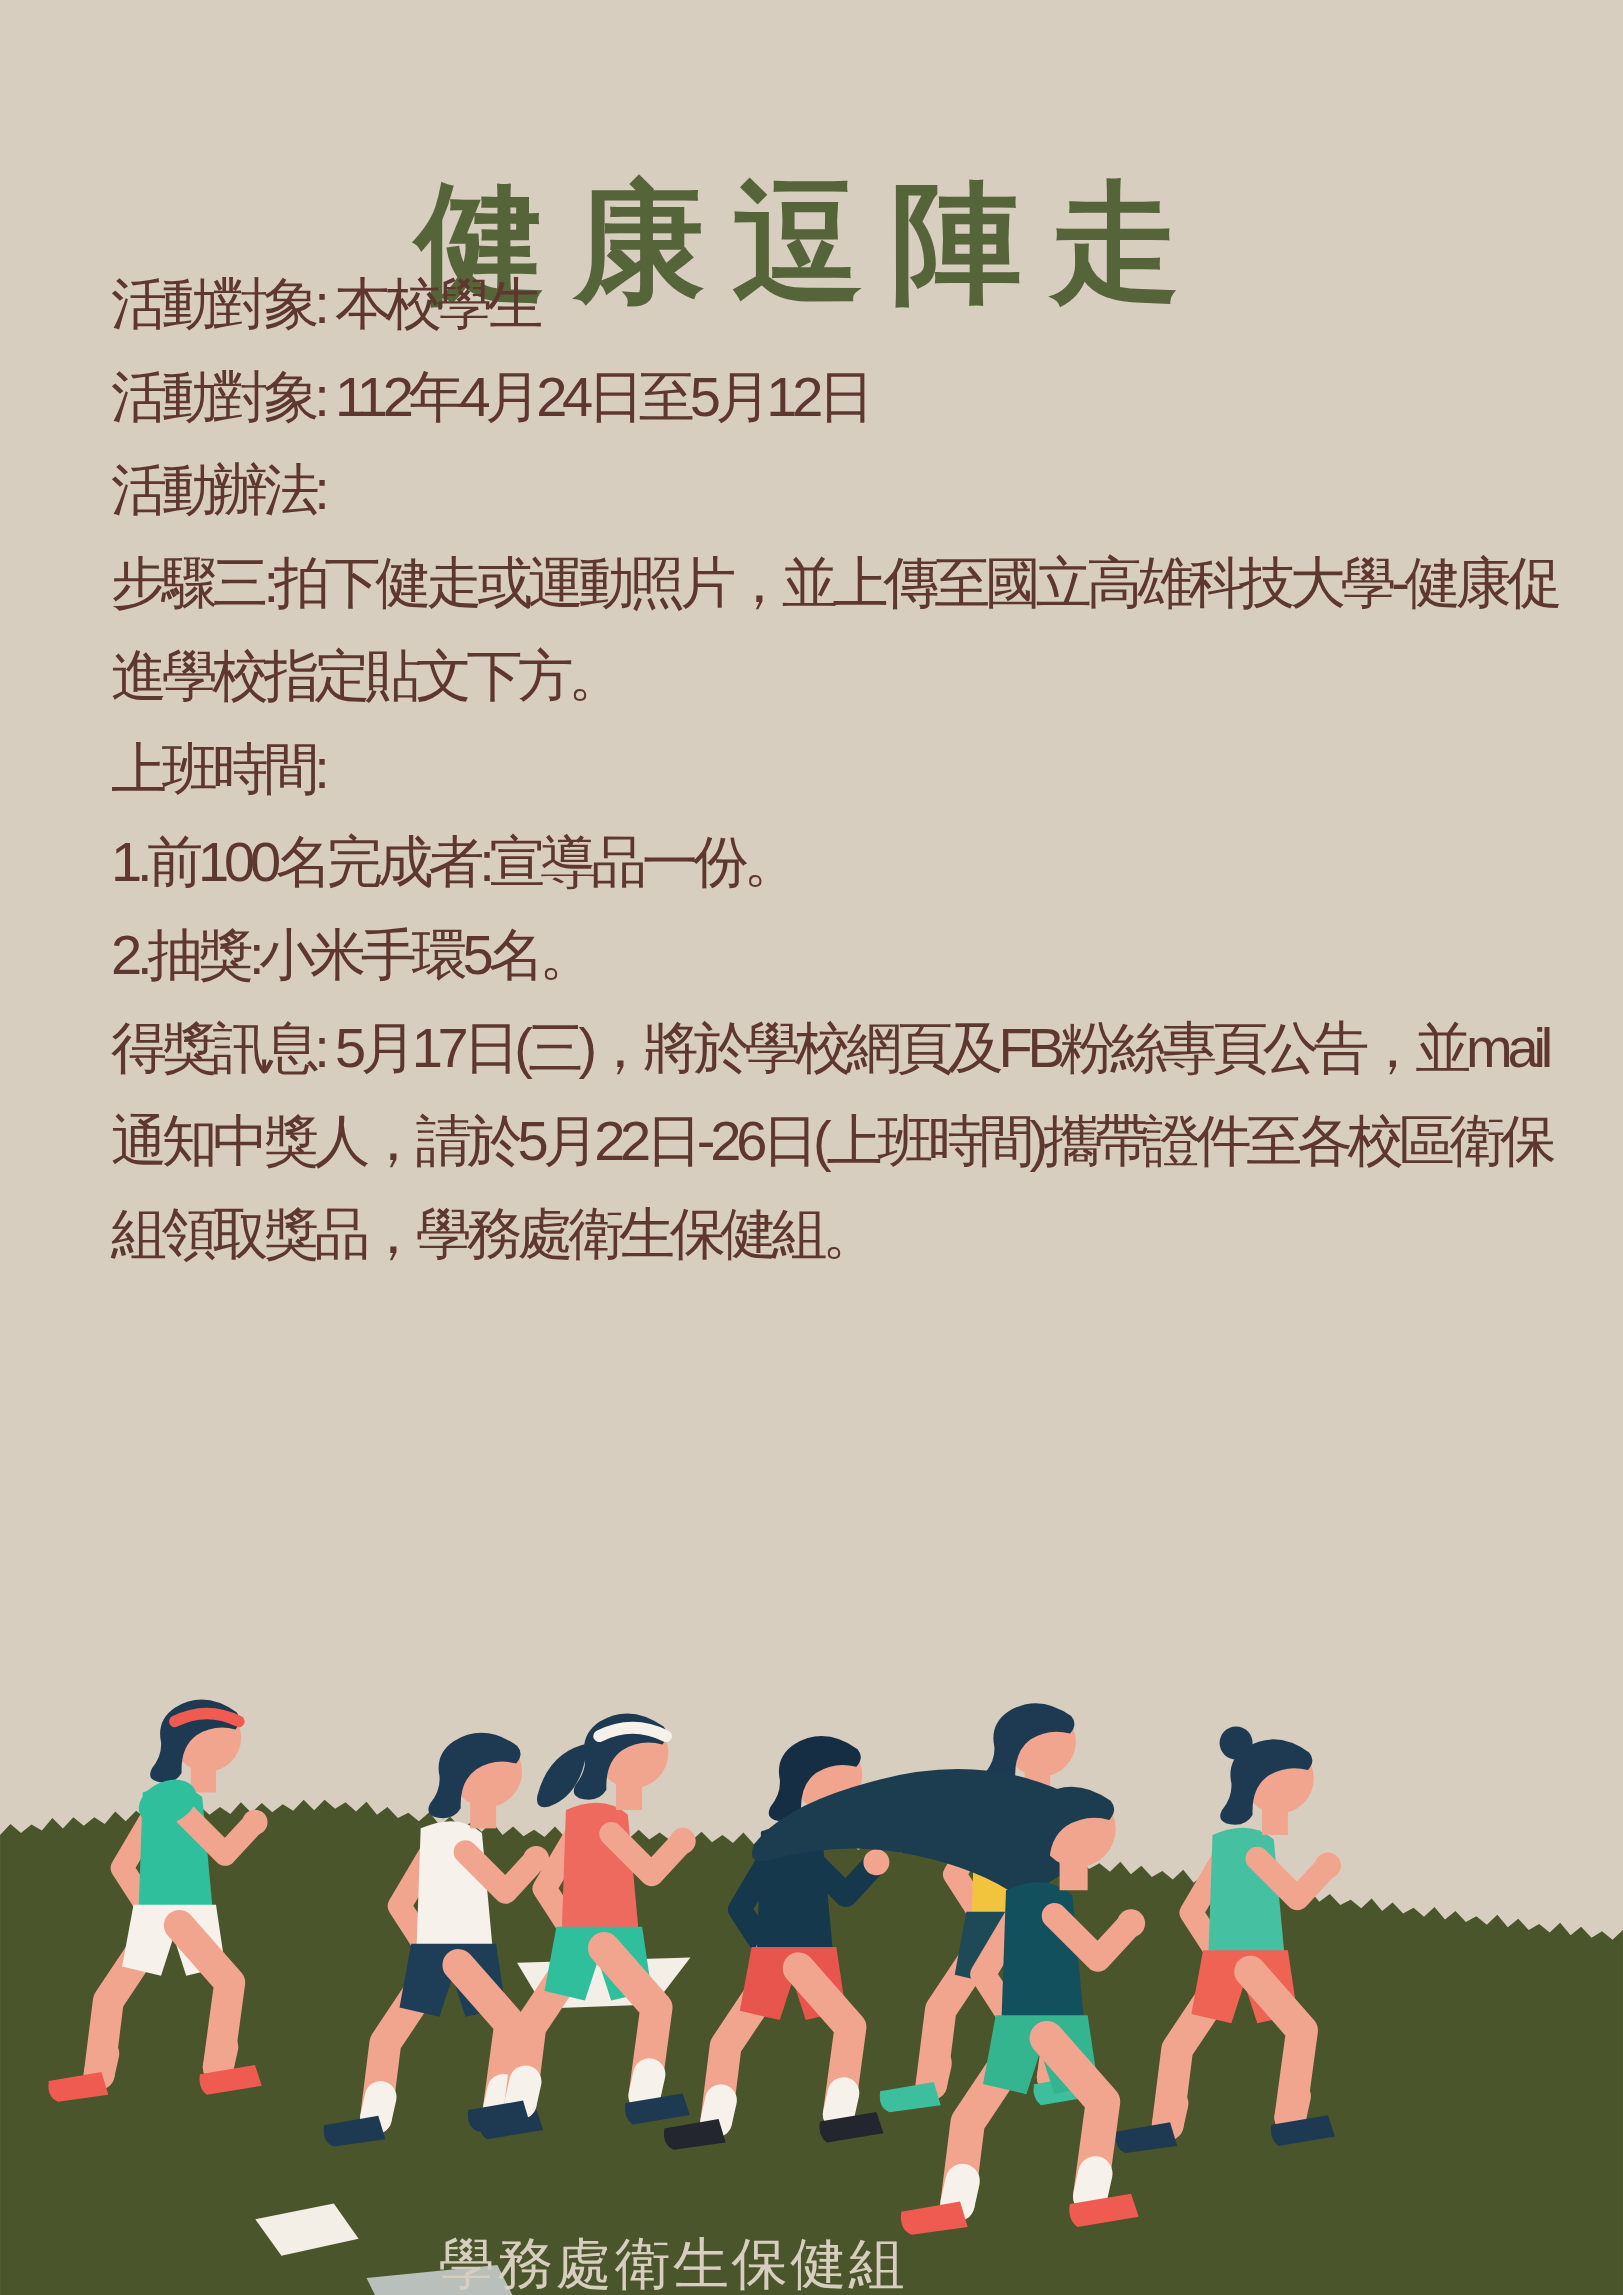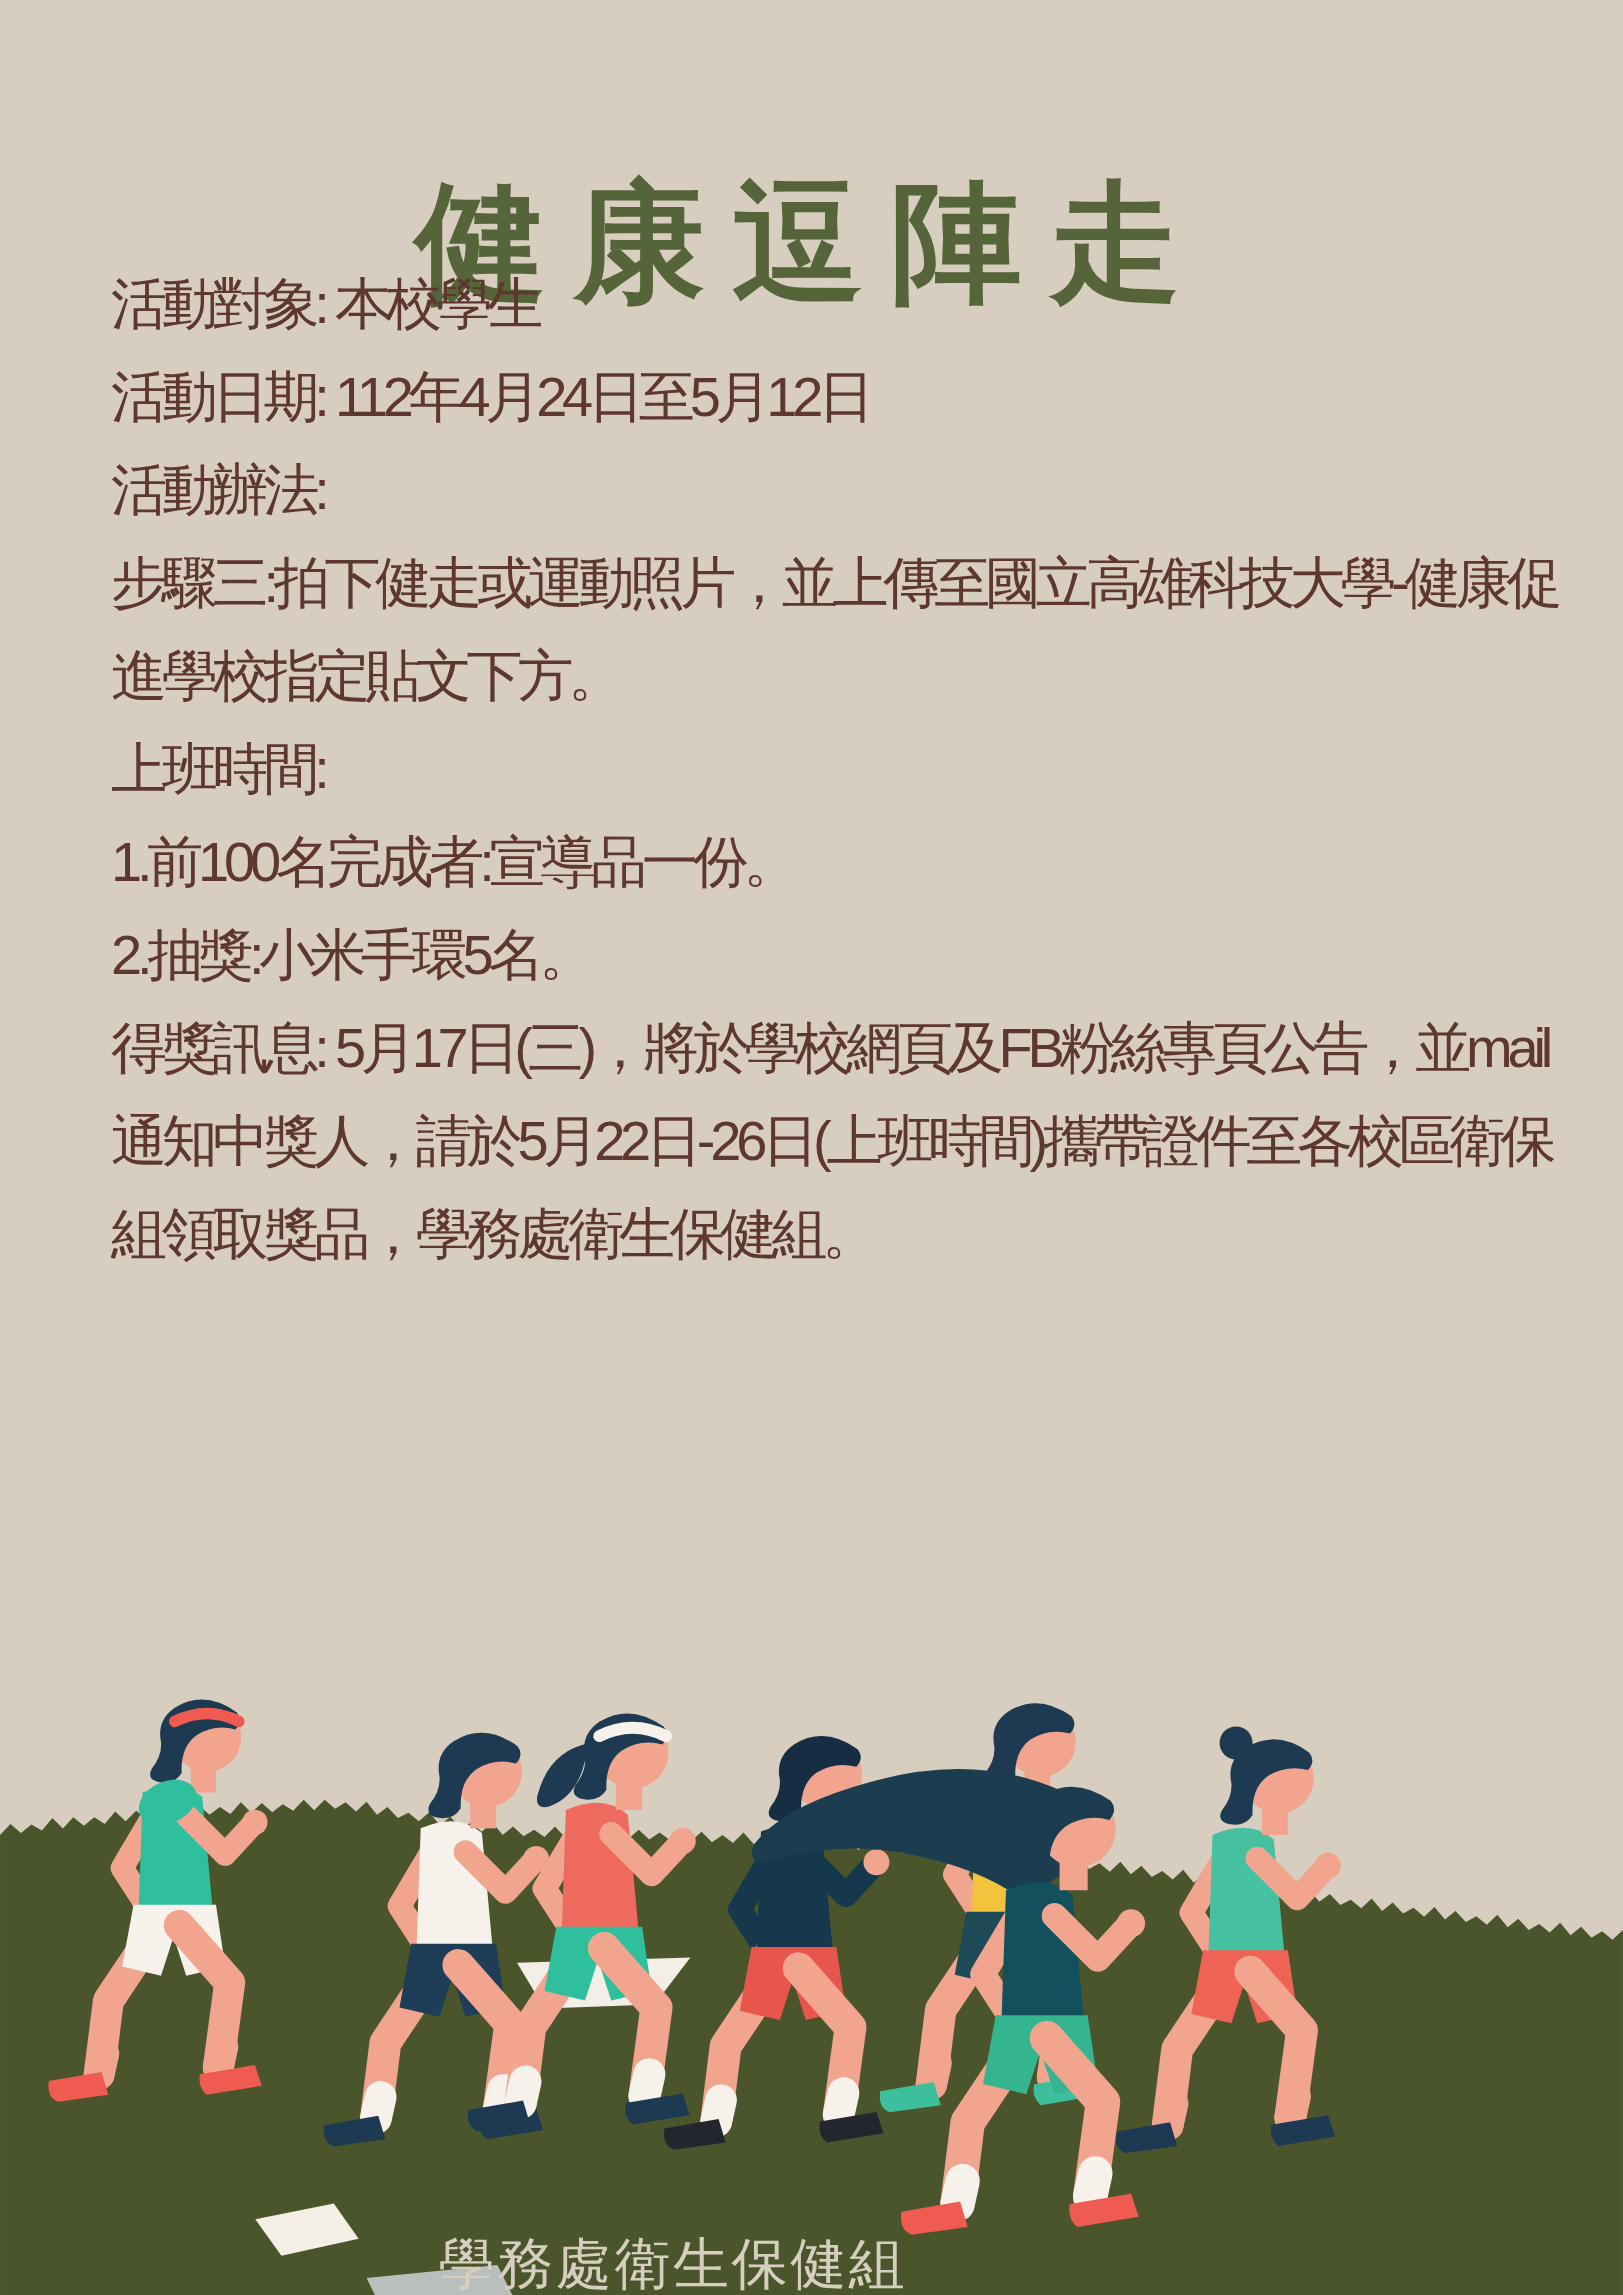--- a/index.html
+++ b/index.html
@@ -61,21 +61,21 @@
 </style>
 </head>
 <body style="--bg: #d8cec0; --grass: #4a552b; --title: #566539; --text: #5e372f; --footer: #d8cec0; --accent_white: #f3eee6; --accent_grey: #b9bfba;">
 
 <div class="poster">
 
   <h1 class="title">健康逗陣走</h1>
 
   <div class="content">
     <p>活動對象: 本校學生</p>
-    <p>活動日期: 112年4月24日至5月12日</p>
+    <p>活動對象: 112年4月24日至5月12日</p>
     <p>活動辦法:</p>
     <p>步驟三:拍下健走或運動照片，並上傳至國立高雄科技大學-健康促進學校指定貼文下方。</p>
     <p>上班時間:</p>
     <p>1.前100名完成者:宣導品一份。</p>
     <p>2.抽獎:小米手環5名。</p>
     <p>得獎訊息: 5月17日(三)，將於學校網頁及FB粉絲專頁公告，並mail通知中獎人，請於5月22日-26日(上班時間)攜帶證件至各校區衛保組領取獎品，學務處衛生保健組。</p>
   </div>
 
   <svg class="scene" viewBox="0 0 2480 3507" xmlns="http://www.w3.org/2000/svg">
     <defs>

